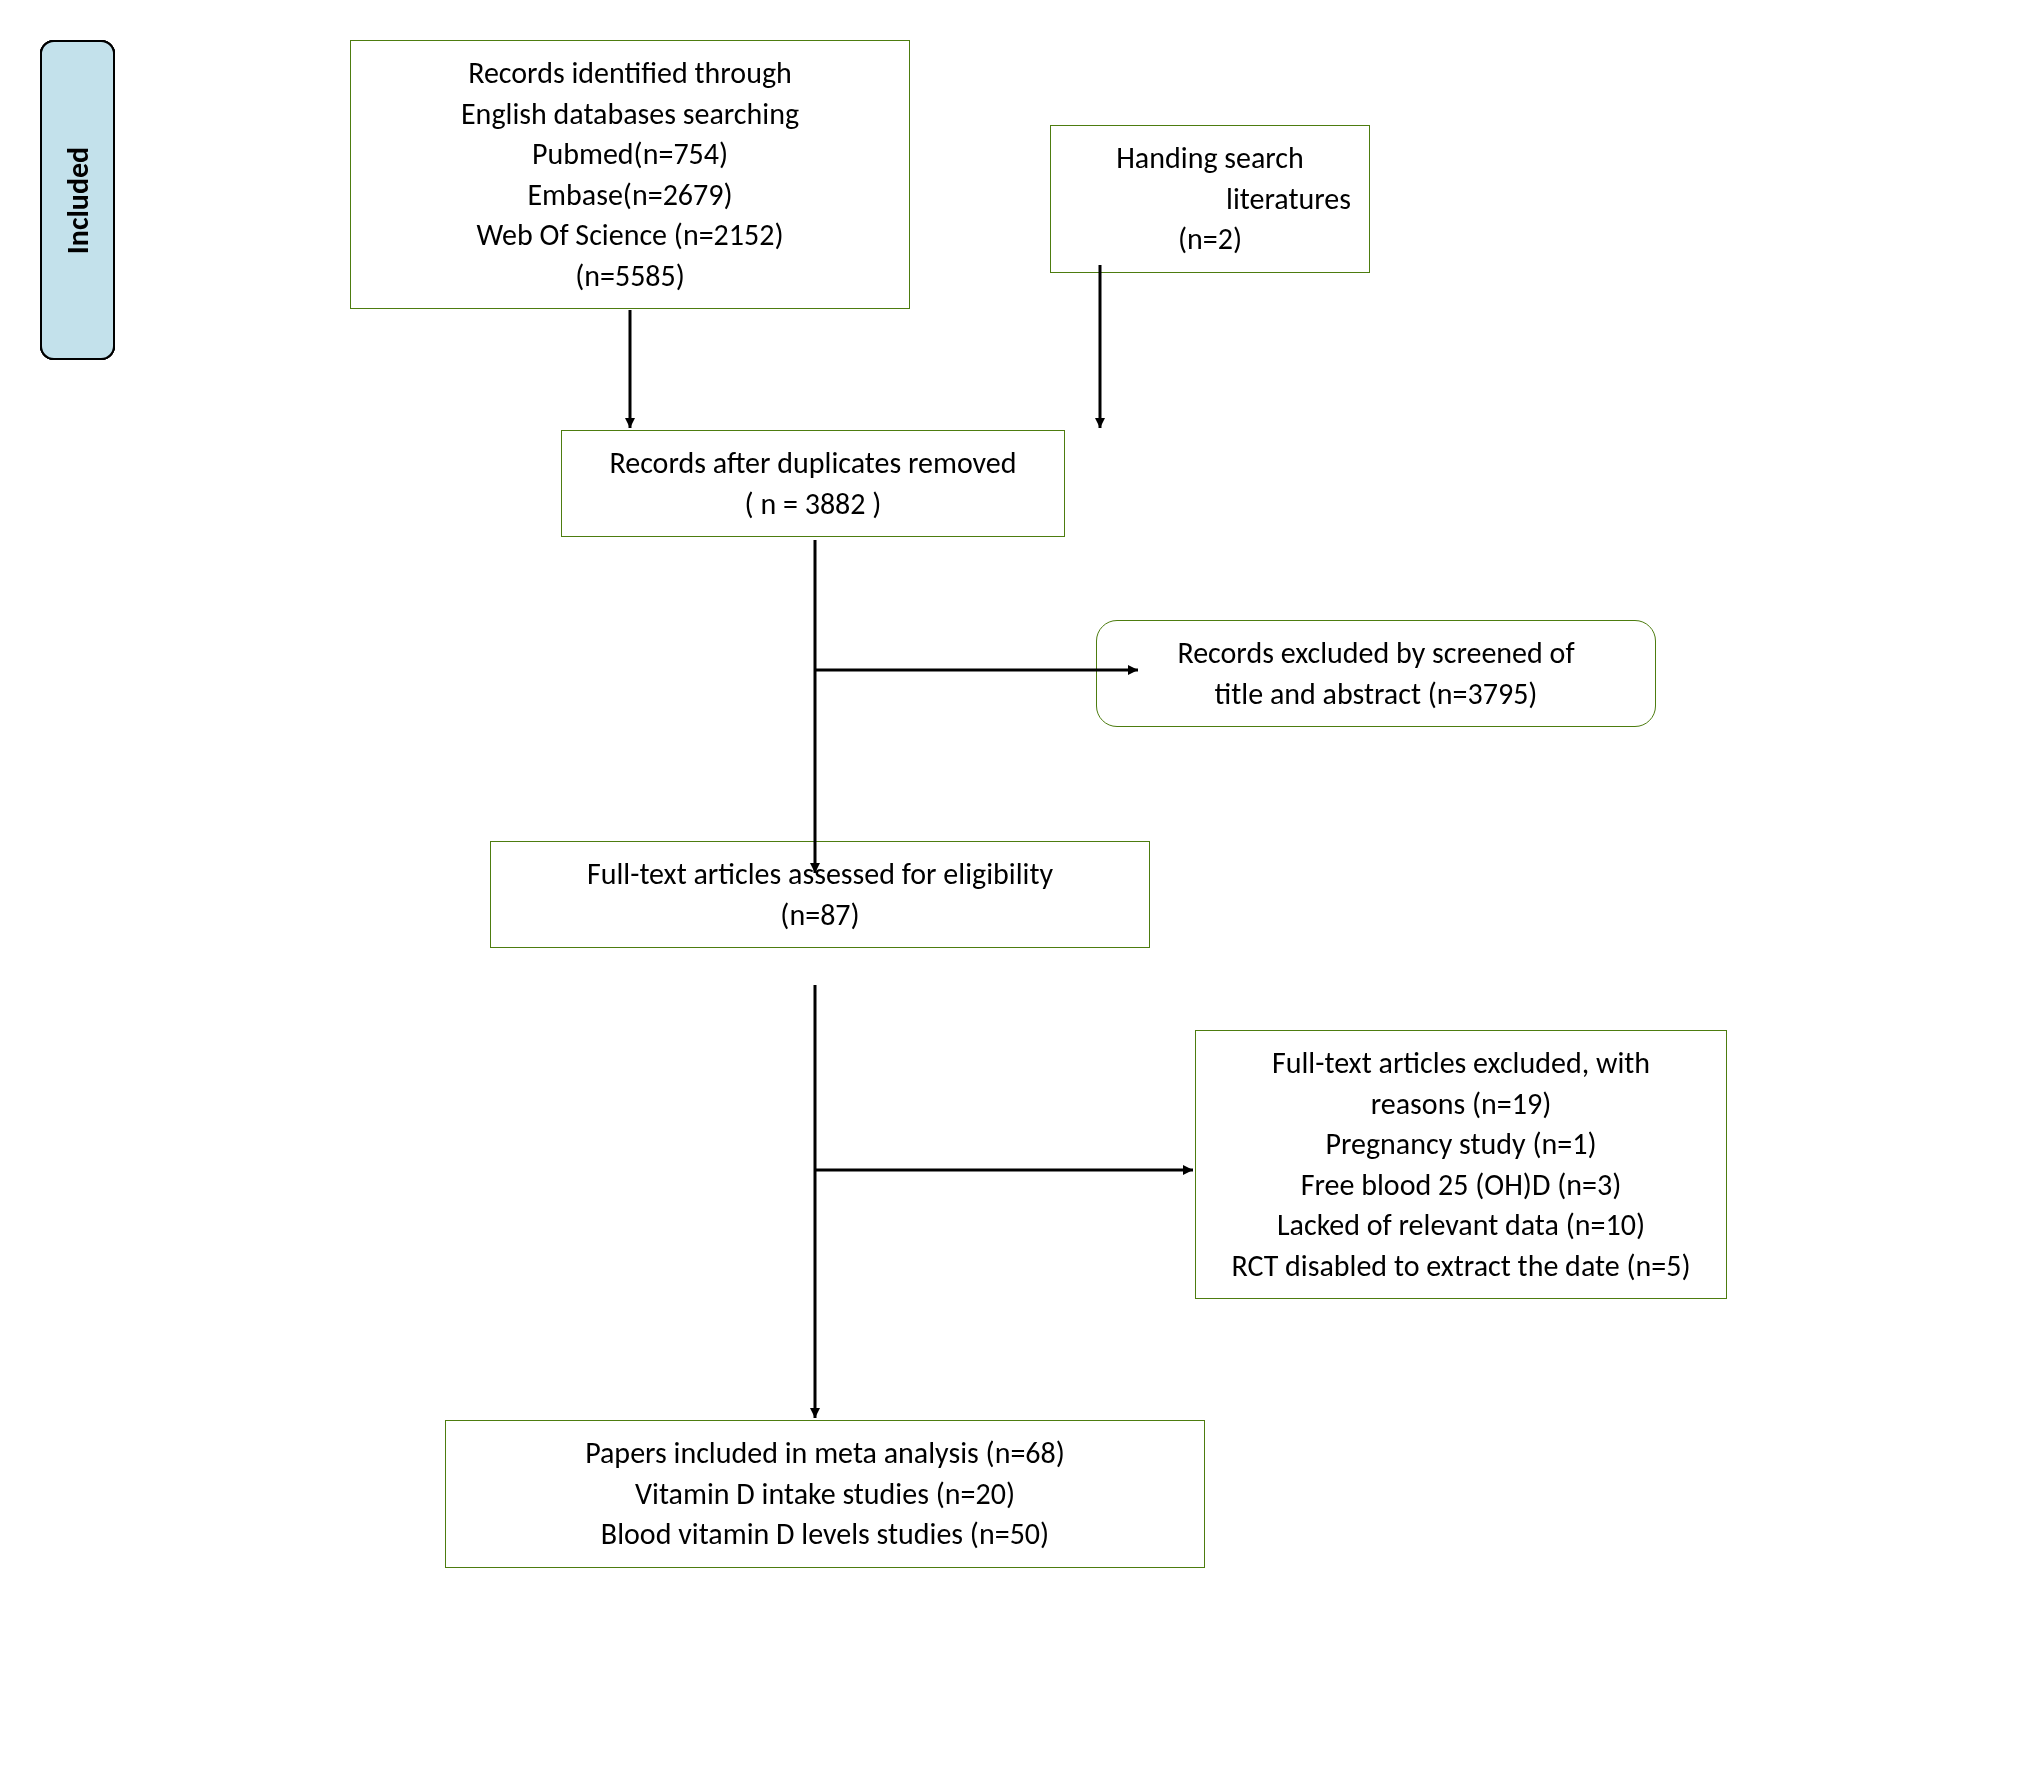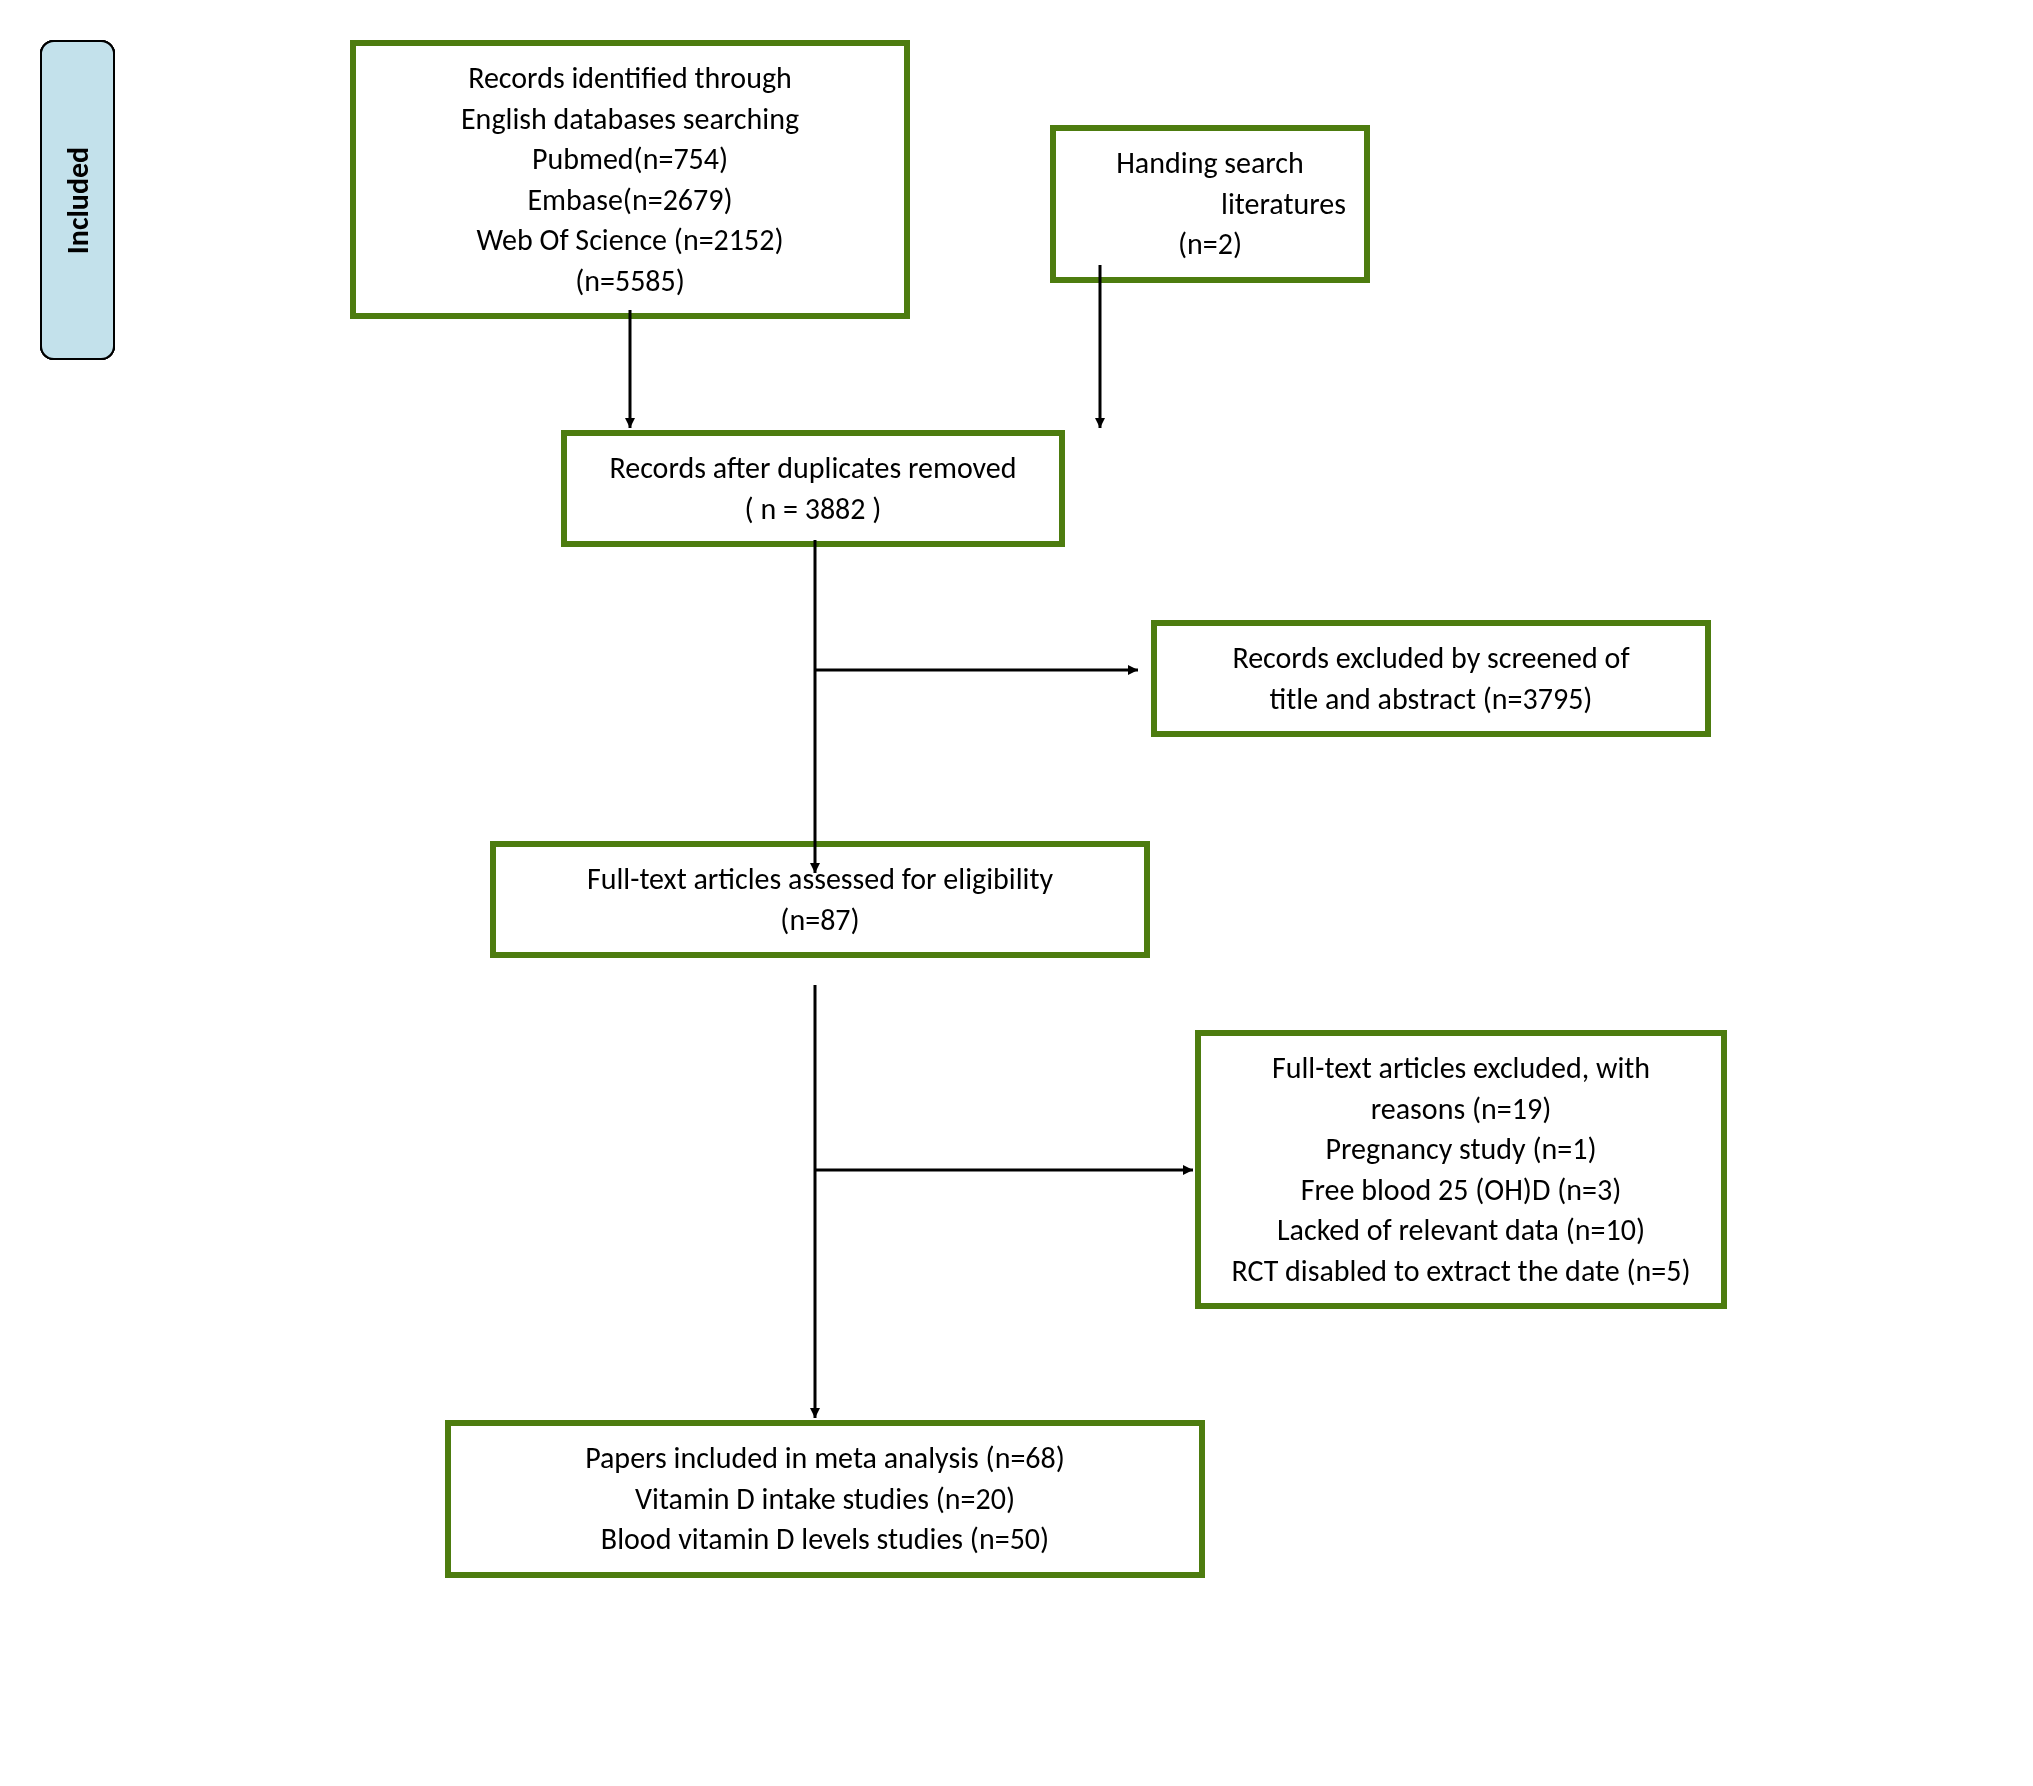--- a/index.html
+++ b/index.html
@@ -28,21 +28,21 @@
     justify-content: center;
   }
   .stage-label span {
     transform: rotate(-90deg);
     white-space: nowrap;
     font-weight: bold;
     font-size: 30px;
   }
   .box {
     position: absolute;
-    border: 6px solid #4d7c0f;
+    border: 1px solid #4d7c0f;
     background: #fff;
     text-align: center;
     padding: 12px 18px;
     line-height: 1.35;
   }
   svg.connectors {
     position: absolute;
     top: 0; left: 0;
     width: 1953px;
     height: 1706px;
@@ -80,21 +80,21 @@
     <div>Handing search</div>
     <div style="text-align:right; padding-left:8px;">literatures</div>
     <div>(n=2)</div>
   </div>
 
   <div class="box" style="left:485px; top:390px; width:504px;margin-left:36px;">
     <div>Records after duplicates removed</div>
     <div>( n = 3882  )</div>
   </div>
 
-  <div class="box" style="left:1111px; top:580px; width:560px;">
+  <div class="box" style="left:1056px; top:580px; width:560px;border-radius:21px;">
     <div>Records excluded by screened of</div>
     <div>title and abstract (n=3795)</div>
   </div>
 
   <div class="box" style="left:450px; top:801px; width:660px;">
     <div>Full-text articles assessed for eligibility</div>
     <div>(n=87)</div>
   </div>
 
   <div class="box" style="left:1155px; top:990px; width:532px;">

